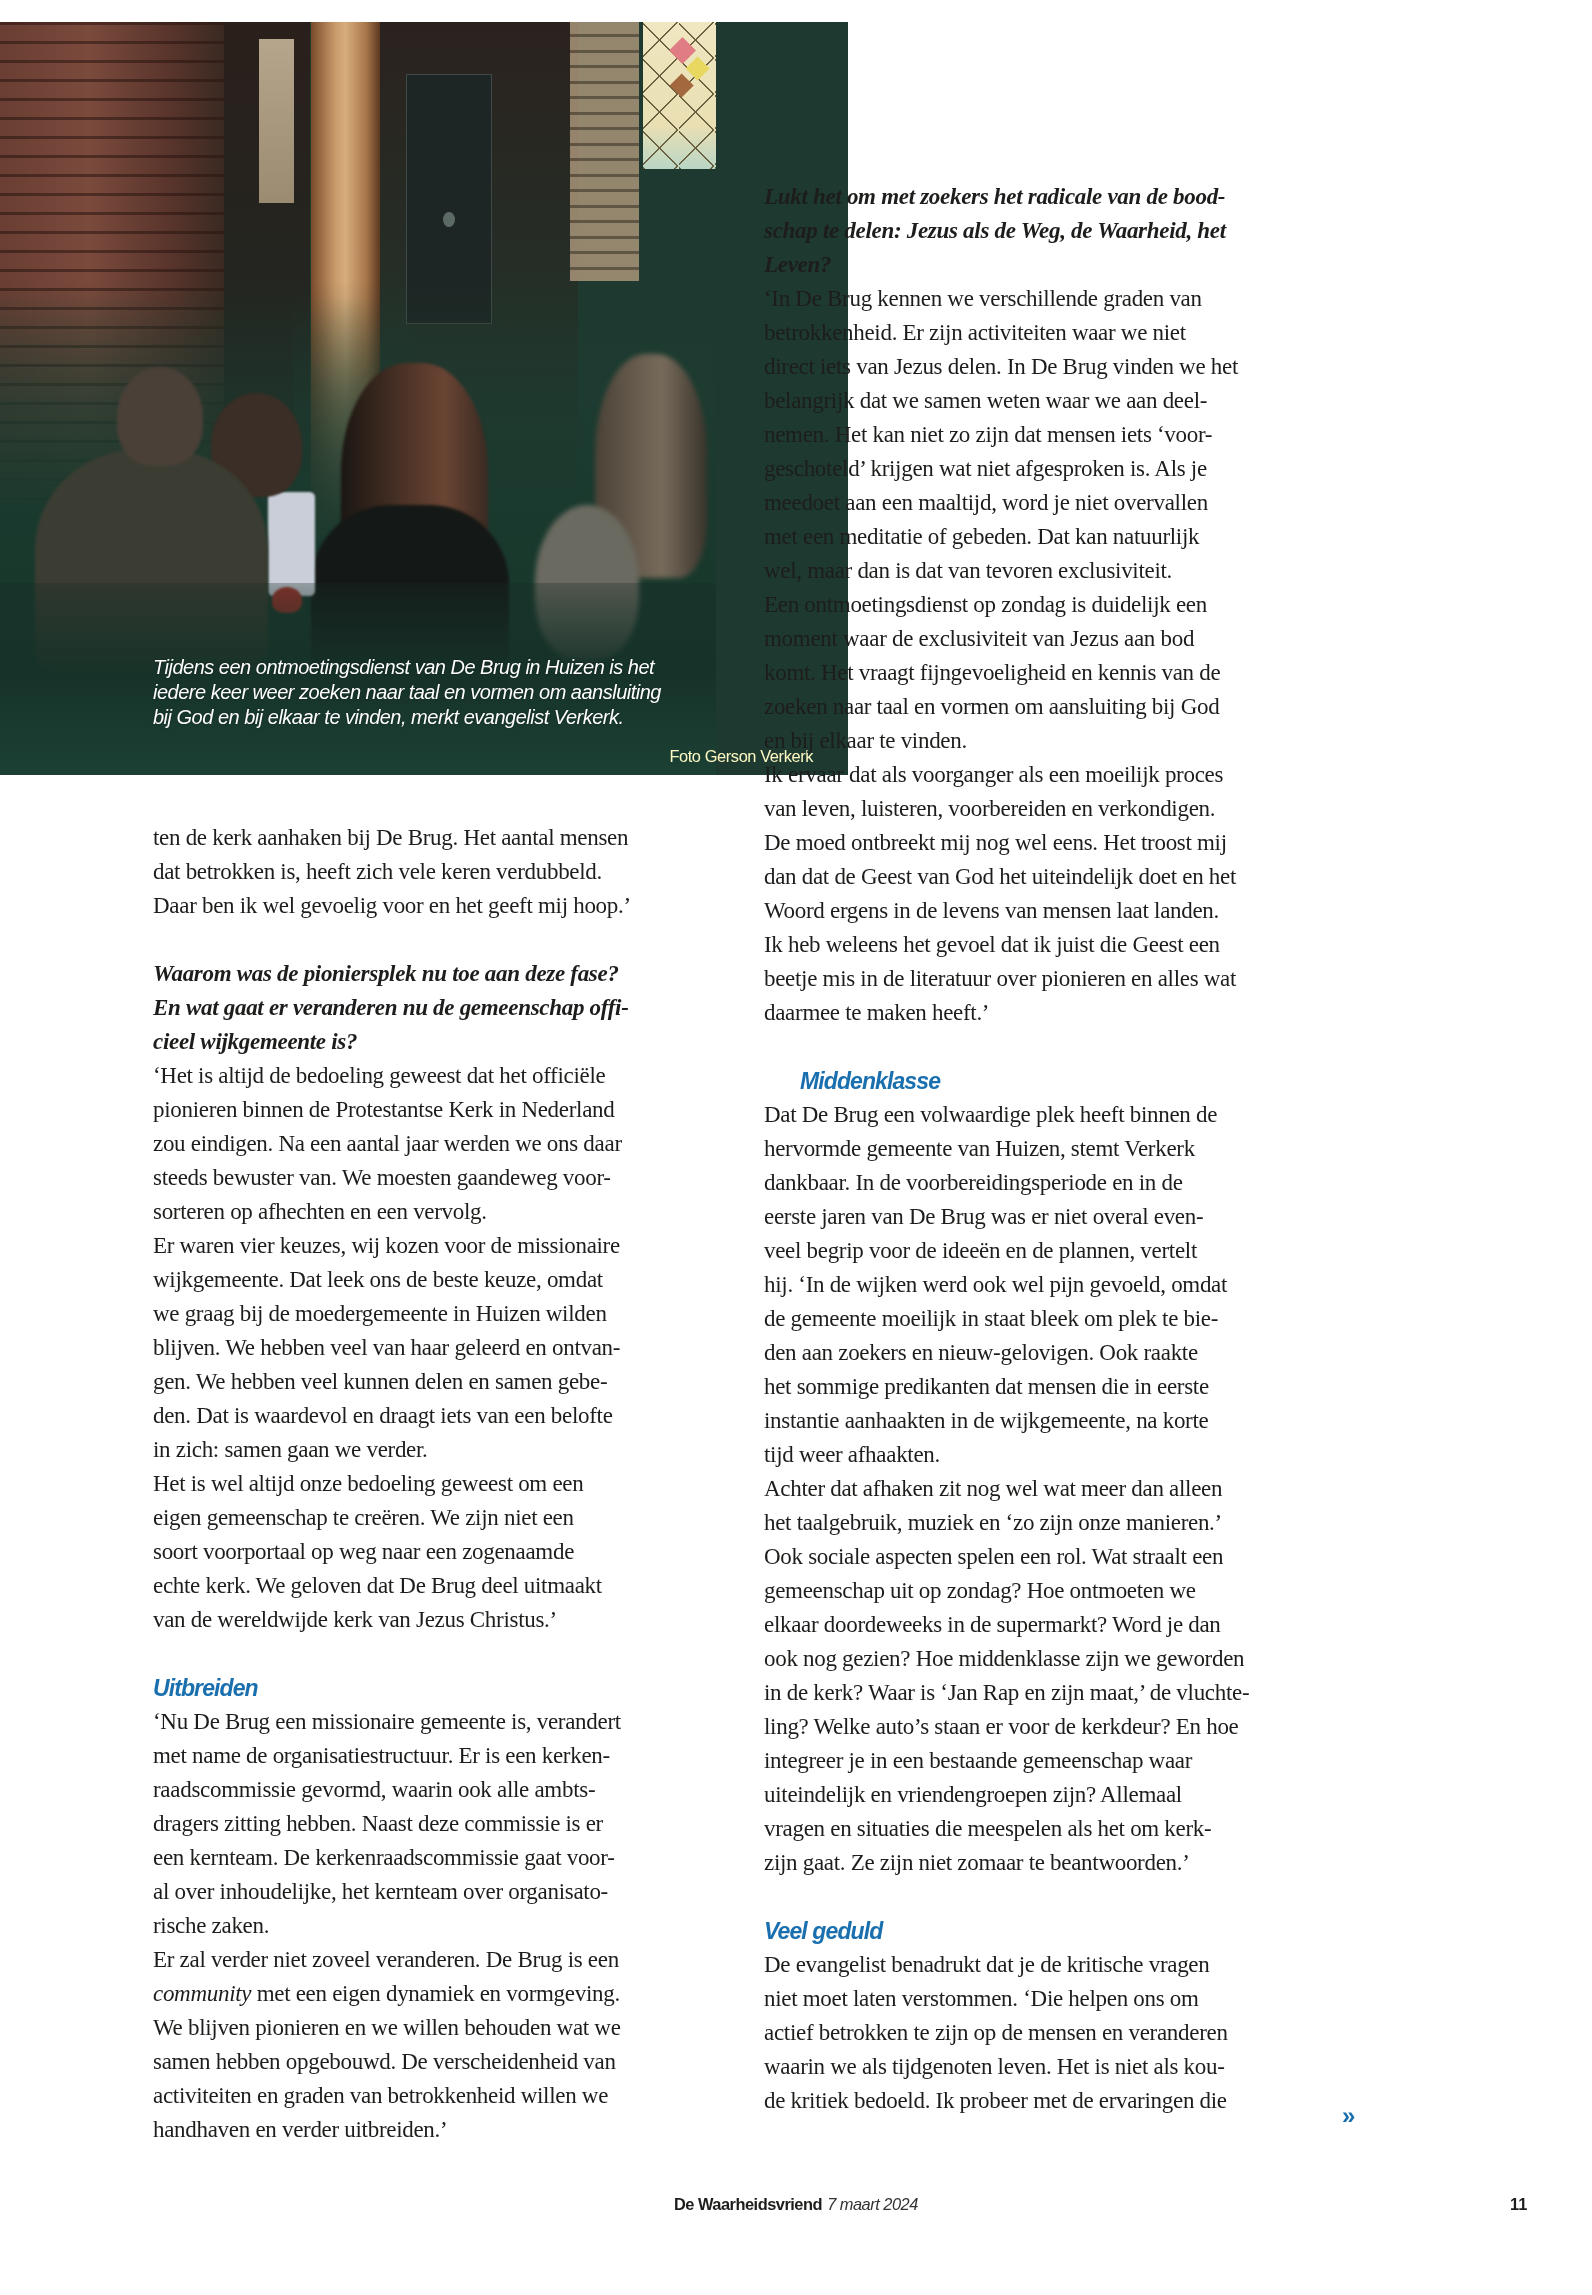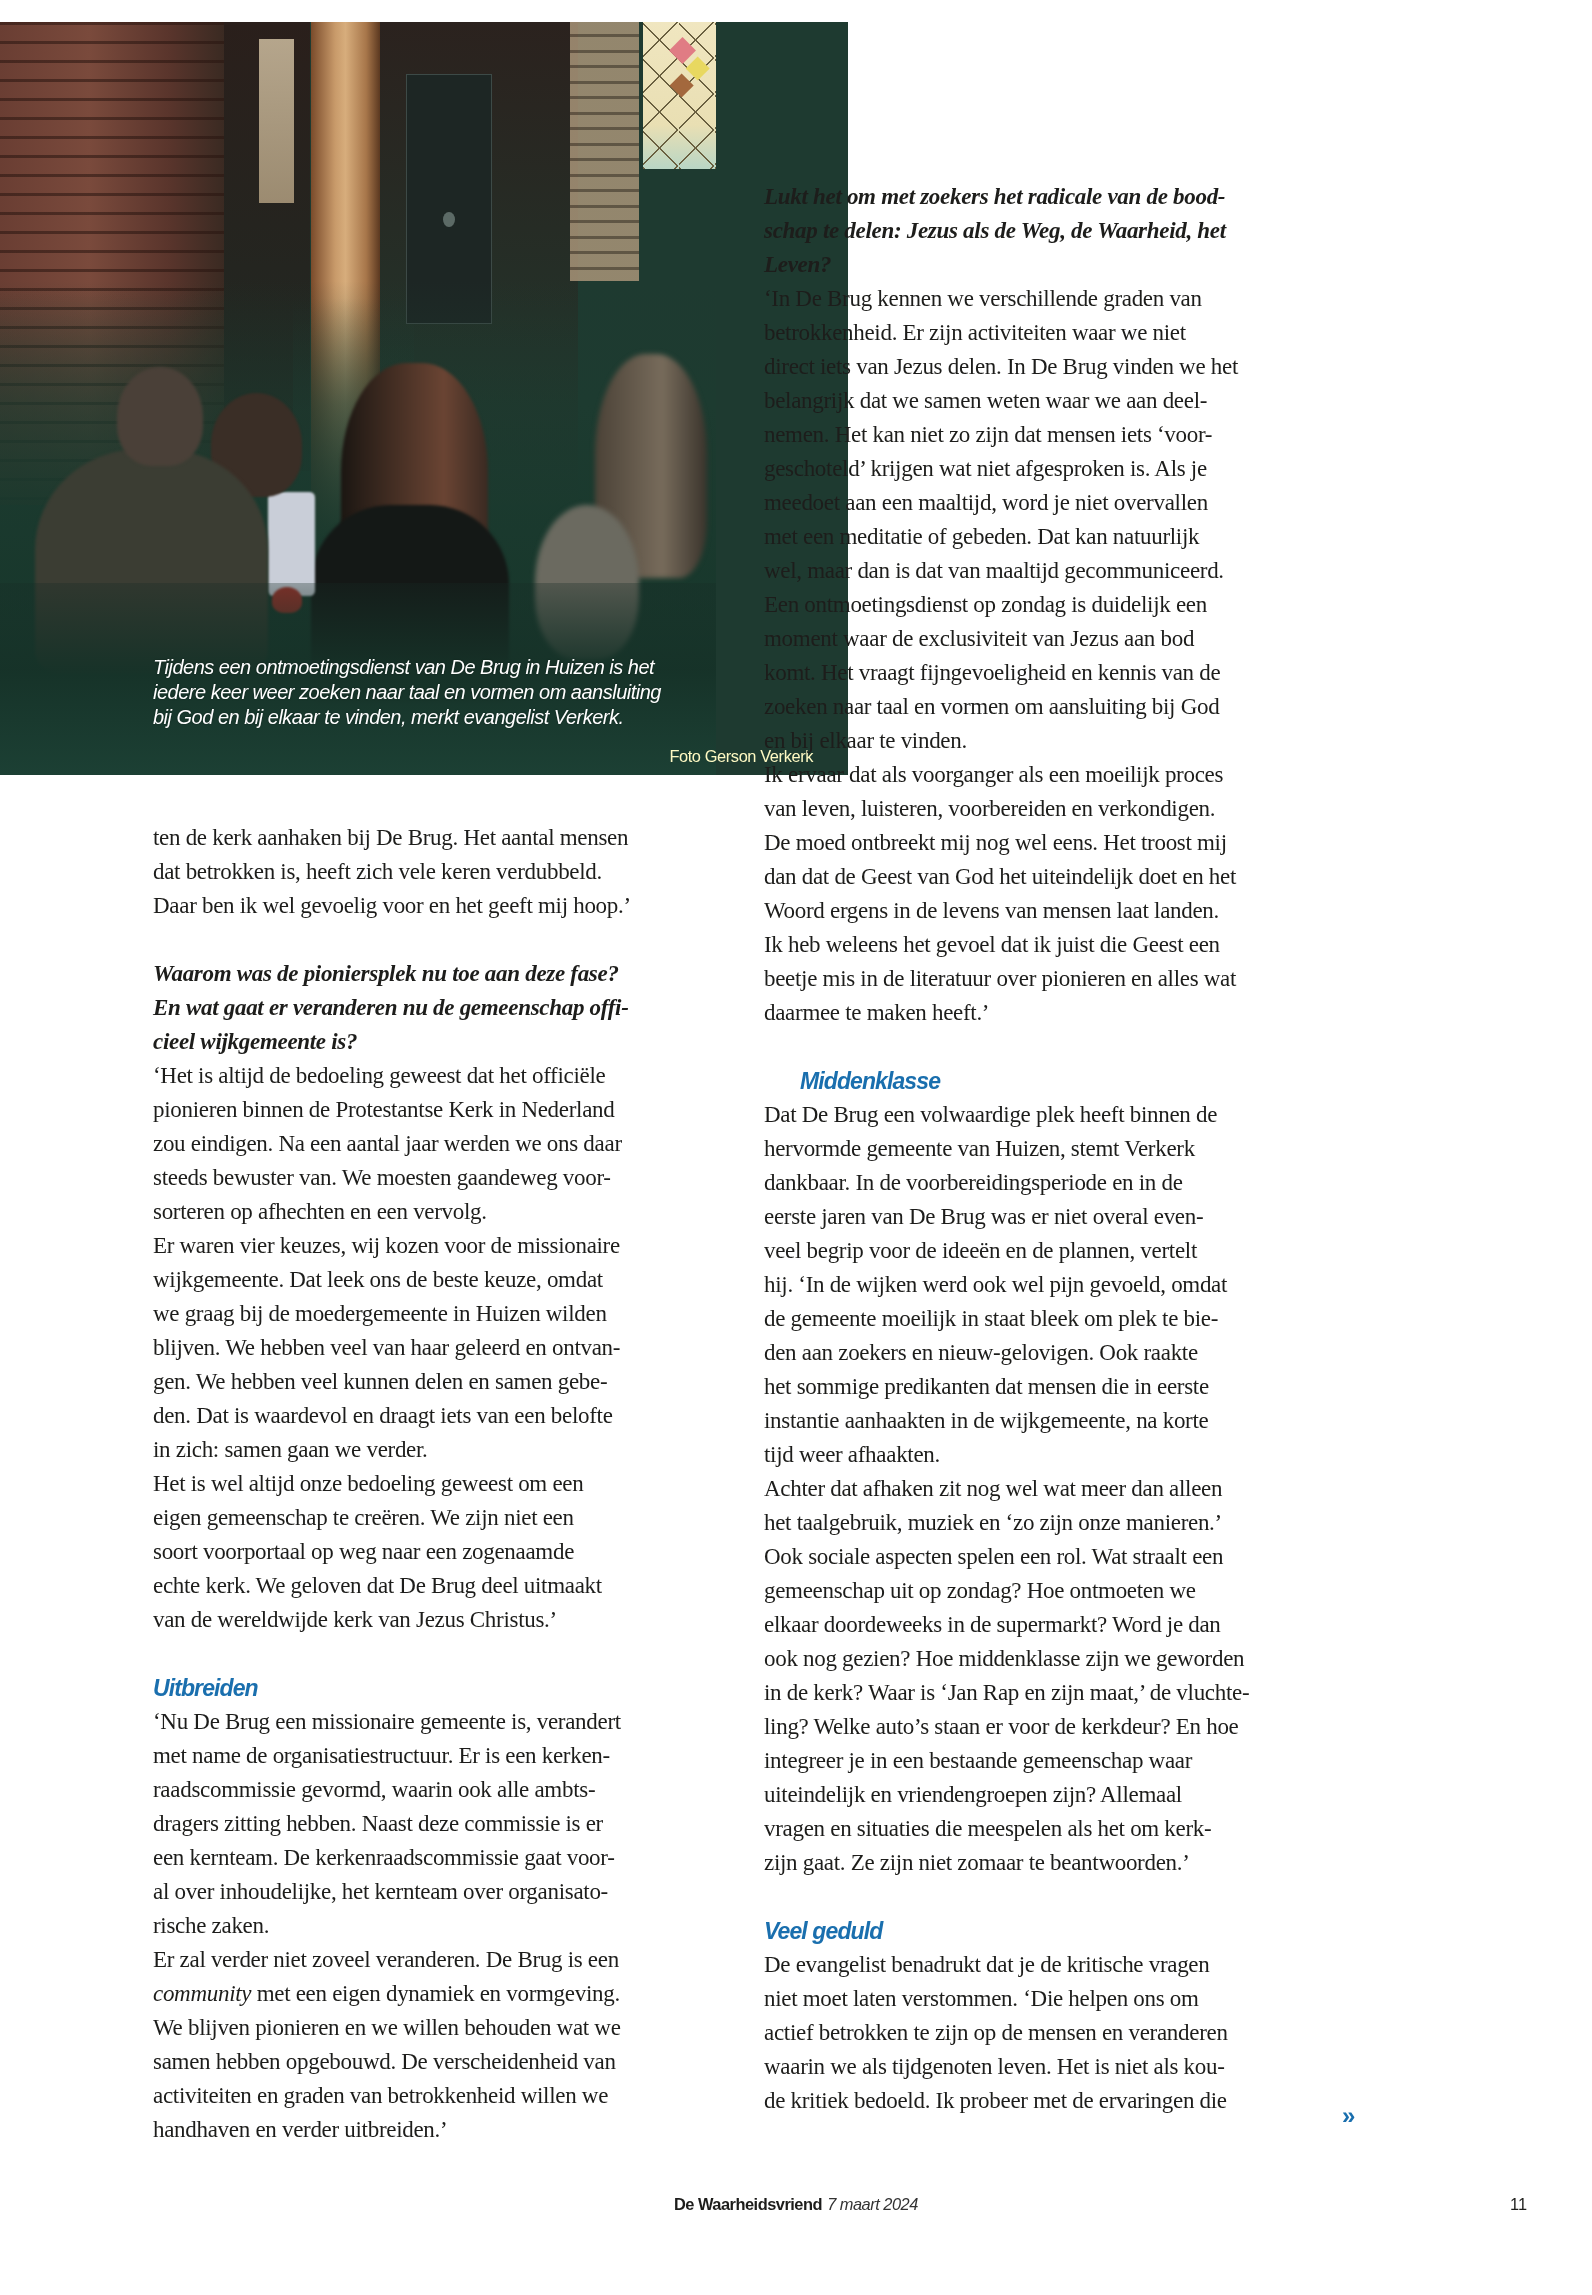--- a/index.html
+++ b/index.html
@@ -77,21 +77,21 @@
        font-weight:bold; font-size:23px; letter-spacing:-0.9px; }
 
   .cont-arrow { position:absolute; left:1342px; top:2099px; font-family:"Liberation Sans","DejaVu Sans",sans-serif;
        font-weight:bold; font-size:24px; line-height:34px; }
 
   
   .footer { position:absolute; top:2195px; left:0; width:1592px; height:26px;
             font-family:"Liberation Sans","DejaVu Sans",sans-serif; font-size:16.4px; }
   .footer .pub { position:absolute; left:674px; top:0; font-weight:bold; letter-spacing:-0.5px; }
   .footer .date { font-style:italic; font-weight:normal; margin-left:5.2px; letter-spacing:-0.5px; color:#333;margin-top:18px; }
-  .footer .pagenum { position:absolute; left:1510px; top:0; font-weight:normal; }
+  .footer .pagenum { position:absolute; left:1510px; top:0; font-weight:bold; }
 </style>
 </head>
 <body>
 
 <div class="photo">
   <div class="layer brick"></div>
   <div class="layer brick2"></div>
   <div class="layer darkwall"></div>
   <div class="layer litwindow"></div>
   <div class="layer midwall"></div>
@@ -170,21 +170,21 @@
     <span class="line q">schap te delen: Jezus als de Weg, de Waarheid, het</span>
     <span class="line q">Leven?</span>
     <span class="line">‘In De Brug kennen we verschillende graden van</span>
     <span class="line">betrokkenheid. Er zijn activiteiten waar we niet</span>
     <span class="line">direct iets van Jezus delen. In De Brug vinden we het</span>
     <span class="line">belangrijk dat we samen weten waar we aan deel-</span>
     <span class="line">nemen. Het kan niet zo zijn dat mensen iets ‘voor-</span>
     <span class="line">geschoteld’ krijgen wat niet afgesproken is. Als je</span>
     <span class="line">meedoet aan een maaltijd, word je niet overvallen</span>
     <span class="line">met een meditatie of gebeden. Dat kan natuurlijk</span>
-    <span class="line">wel, maar dan is dat van maaltijd gecommuniceerd.</span>
+    <span class="line">wel, maar dan is dat van tevoren exclusiviteit.</span>
     <span class="line">Een ontmoetingsdienst op zondag is duidelijk een</span>
     <span class="line">moment waar de exclusiviteit van Jezus aan bod</span>
     <span class="line">komt. Het vraagt fijngevoeligheid en kennis van de</span>
     <span class="line">zoeken naar taal en vormen om aansluiting bij God</span>
     <span class="line">en bij elkaar te vinden.</span>
     <span class="line">Ik ervaar dat als voorganger als een moeilijk proces</span>
     <span class="line">van leven, luisteren, voorbereiden en verkondigen.</span>
     <span class="line">De moed ontbreekt mij nog wel eens. Het troost mij</span>
     <span class="line">dan dat de Geest van God het uiteindelijk doet en het</span>
     <span class="line">Woord ergens in de levens van mensen laat landen.</span>

